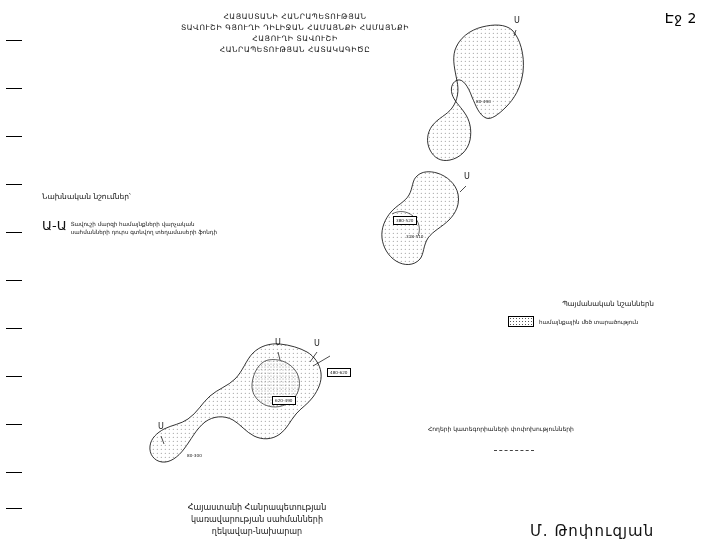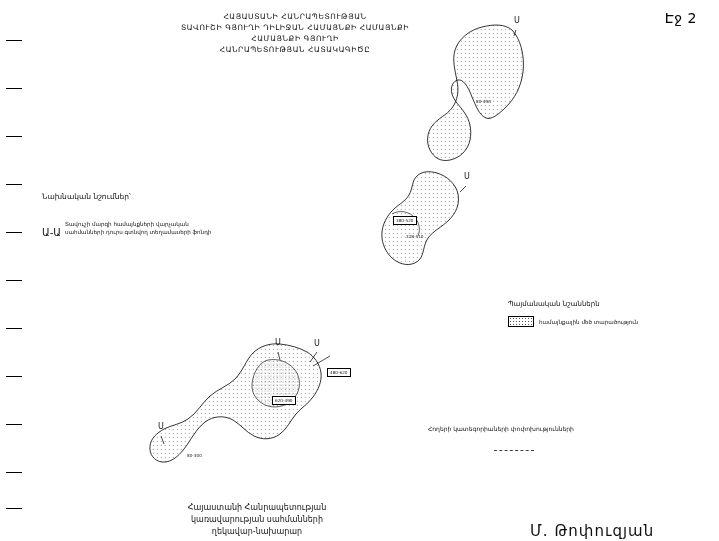--- a/index.html
+++ b/index.html
@@ -73,45 +73,45 @@
     color: #111;
     margin-bottom: 20px;
     white-space: nowrap;
   }
   .legend-left .legend-row {
     display: flex;
     align-items: flex-start;
     gap: 4px;
   }
   .legend-left .legend-symbol {
-    font-size: 10px;
+    font-size: 13px;
     line-height: 8px;
     padding-top: 1px;
     white-space: nowrap;
-    margin-top: 7px;
   }
   .legend-left .legend-text {
     font-size: 5.6px;
     line-height: 7.5px;
     color: #111;
     max-width: 150px;
   }
 
   
   .legend-right {
     position: absolute;
     left: 508px;
     top: 300px;
     width: 200px;
   }
   .legend-right .legend-title {
     font-size: 7px;
     color: #111;
     margin-bottom: 8px;
     white-space: nowrap;
+    text-align: center;
   }
   .legend-right .legend-row {
     display: flex;
     align-items: center;
     gap: 5px;
   }
   .legend-right .swatch {
     width: 24px;
     height: 9px;
     border: 0.6px solid #000;
@@ -215,21 +215,21 @@
   <div class="tick" style="top:376px"></div>
   <div class="tick" style="top:424px"></div>
   <div class="tick" style="top:472px"></div>
   <div class="tick" style="top:508px"></div>
 
   <div class="page-number">Էջ 2</div>
 
   <div class="header">
     <div>ՀԱՅԱՍՏԱՆԻ ՀԱՆՐԱՊԵՏՈՒԹՅԱՆ</div>
     <div>ՏԱՎՈՒՇԻ ԳՅՈՒՂԻ ԴԻԼԻՋԱՆ ՀԱՄԱՅՆՔԻ ՀԱՄԱՅՆՔԻ</div>
-    <div>ՀԱՄԱՅՆՔԻ ԳՅՈՒՂԻ</div>
+    <div>ՀԱՅՈՒՂԻ ՏԱՎՈՒՇԻ</div>
     <div>ՀԱՆՐԱՊԵՏՈՒԹՅԱՆ ՀԱՏԱԿԱԳԻԾԸ</div>
   </div>
 
   <div class="legend-left">
     <div class="legend-title">Նախնական նշումներ՝</div>
     <div class="legend-row">
       <div class="legend-symbol">Ա-Ա</div>
       <div class="legend-text">Տավուշի մարզի համայնքների վարչական սահմանների դուրս գտնվող տեղամասերի ֆոնդի</div>
     </div>
   </div>

